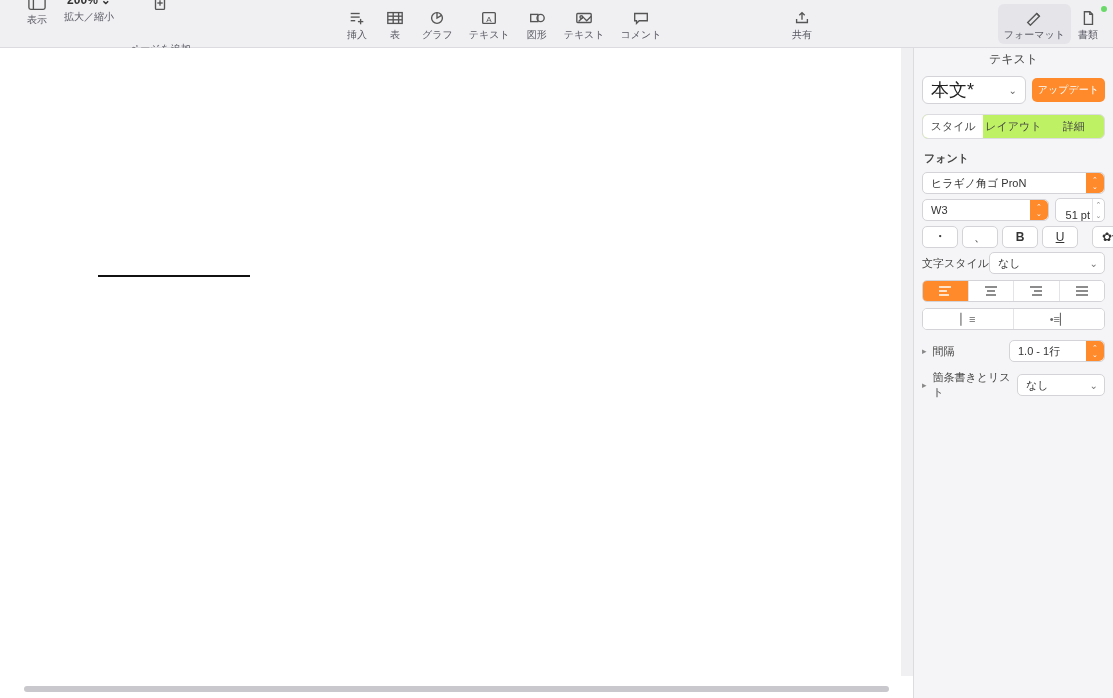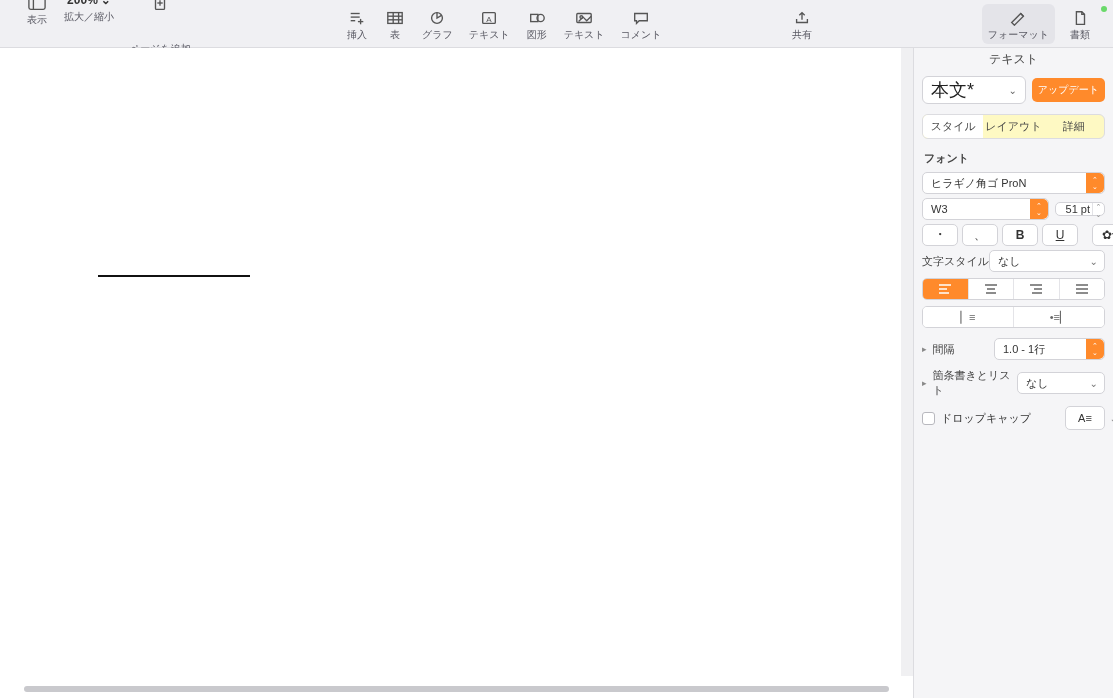--- a/index.html
+++ b/index.html
@@ -11,21 +11,21 @@
     background: #f0f0f3;
     border-bottom: 1px solid #dcdce0;
     display: flex;
     align-items: center;
     position: relative;
   }
   .tb-group { display: flex; align-items: flex-start; gap: 4px; }
   .tb-left { position: absolute; left: 20px; }
   .tb-mid { position: absolute; left: 340px; }
   .tb-share { position: absolute; left: 785px; }
-  .tb-right { position: absolute; right: 16px; display: flex; gap: 8px; }
+  .tb-right { position: absolute; right: 8px; display: flex; gap: 0; }
   .tb-item {
     display: flex; flex-direction: column; align-items: center; justify-content: flex-start;
     min-width: 34px; padding: 4px 6px 2px 6px;
     font-size: 10px; color: #595963; cursor: default;
   }
   .tb-item.wide { min-width: 56px; gap: 29px; }
   .tb-item .icon { height: 20px; display:flex; align-items:center; justify-content:center; color:#555; }
   .tb-item.active { background:#e4e4e9; border-radius:6px; }
   .zoom {
     display:flex; flex-direction:column; align-items:center;
@@ -83,21 +83,21 @@
   }
   .style-select .chev {
     position:absolute; right:8px; top:50%; transform:translateY(-50%);
     font-size:10px; color:#666;
   }
   .update-btn {
     background:#ff8a2b; color:#fff; border:none; border-radius:5px;
     font-size:10px; padding:5px 6px; cursor:pointer;
   }
   .segmented {
-    margin:10px 8px 6px 8px; display:flex; background:#fef9c3; border-radius:6px; overflow:hidden;
+    margin:10px 8px 6px 8px; display:flex; background:#bef264; border-radius:6px; overflow:hidden;
     border:1px solid #dcdce0;
     align-items:center;
   }
   .segmented .seg {
     flex:1; text-align:center; font-size:11px; padding:4px 0; cursor:pointer; color:#444;
   }
   .segmented .seg.active { background:#fff; font-weight:500; }
   .section-label {
     margin:12px 10px 6px 10px; font-size:11px; color:#444; font-weight:700;
   }
@@ -117,21 +117,21 @@
     content:'⌄'; color:#fff; font-size:7px; line-height:7px;
   }
   .select .chevron {
     position:absolute; right:6px; top:50%; transform:translateY(-50%);
     font-size:10px; color:#777;
   }
   .row { display:flex; gap:6px; margin:4px 8px; align-items:center; }
   .row .select { flex:1; }
   .size-box {
     width:50px; background:#fff; border:1px solid #d3d3d8; border-radius:5px;
-    height:14px; display:flex; align-items:flex-end; justify-content:flex-end; padding:0 14px 0 4px;
+    height:24px; display:flex; align-items:flex-end; justify-content:flex-end; padding:0 14px 0 4px;
     font-size:11px; position:relative;
   }
   .size-box .mini {
     position:absolute; right:0; top:0; bottom:0; width:12px;
     display:flex; flex-direction:column; border-left:1px solid #e2e2e6;
   }
   .size-box .mini span { flex:1; display:flex; align-items:center; justify-content:center; font-size:7px; color:#888; }
   .btn-strip {
     display:flex; gap:4px; margin:4px 8px;
   }
@@ -433,40 +433,28 @@
   </div>
 
   <div class="indent-strip">
     <div class="ib">▏≡</div>
     <div class="ib">•≡▏</div>
   </div>
 
   <div class="disclose-row">
     <span class="tri">▸</span>
     <span class="lbl">間隔</span>
-    <div class="select" style="width:111px;">
+    <div class="select" style="width:96px;">
       <span>1.0 - 1行</span>
       <span class="arrow"></span>
     </div>
   </div>
 
   <div class="disclose-row">
     <span class="tri">▸</span>
     <span class="lbl">箇条書きとリスト</span>
     <div class="select" style="width:88px;">
       <span>なし</span>
       <span class="chevron">⌄</span>
     </div>
   </div>
 
-  <div class="dropcap-row">
-    <div style="display:flex; align-items:center; gap:6px;">
-      <div class="checkbox"></div>
-      <span>ドロップキャップ</span>
-    </div>
-    <div style="display:flex; align-items:center; gap:14px;">
-      <div class="dropcap-style">
-        <span>A≡</span>
-        <span class="chevron">⌄</span>
-      </div>
-    </div>
-  </div>
 </div>
 
 </body></html>

